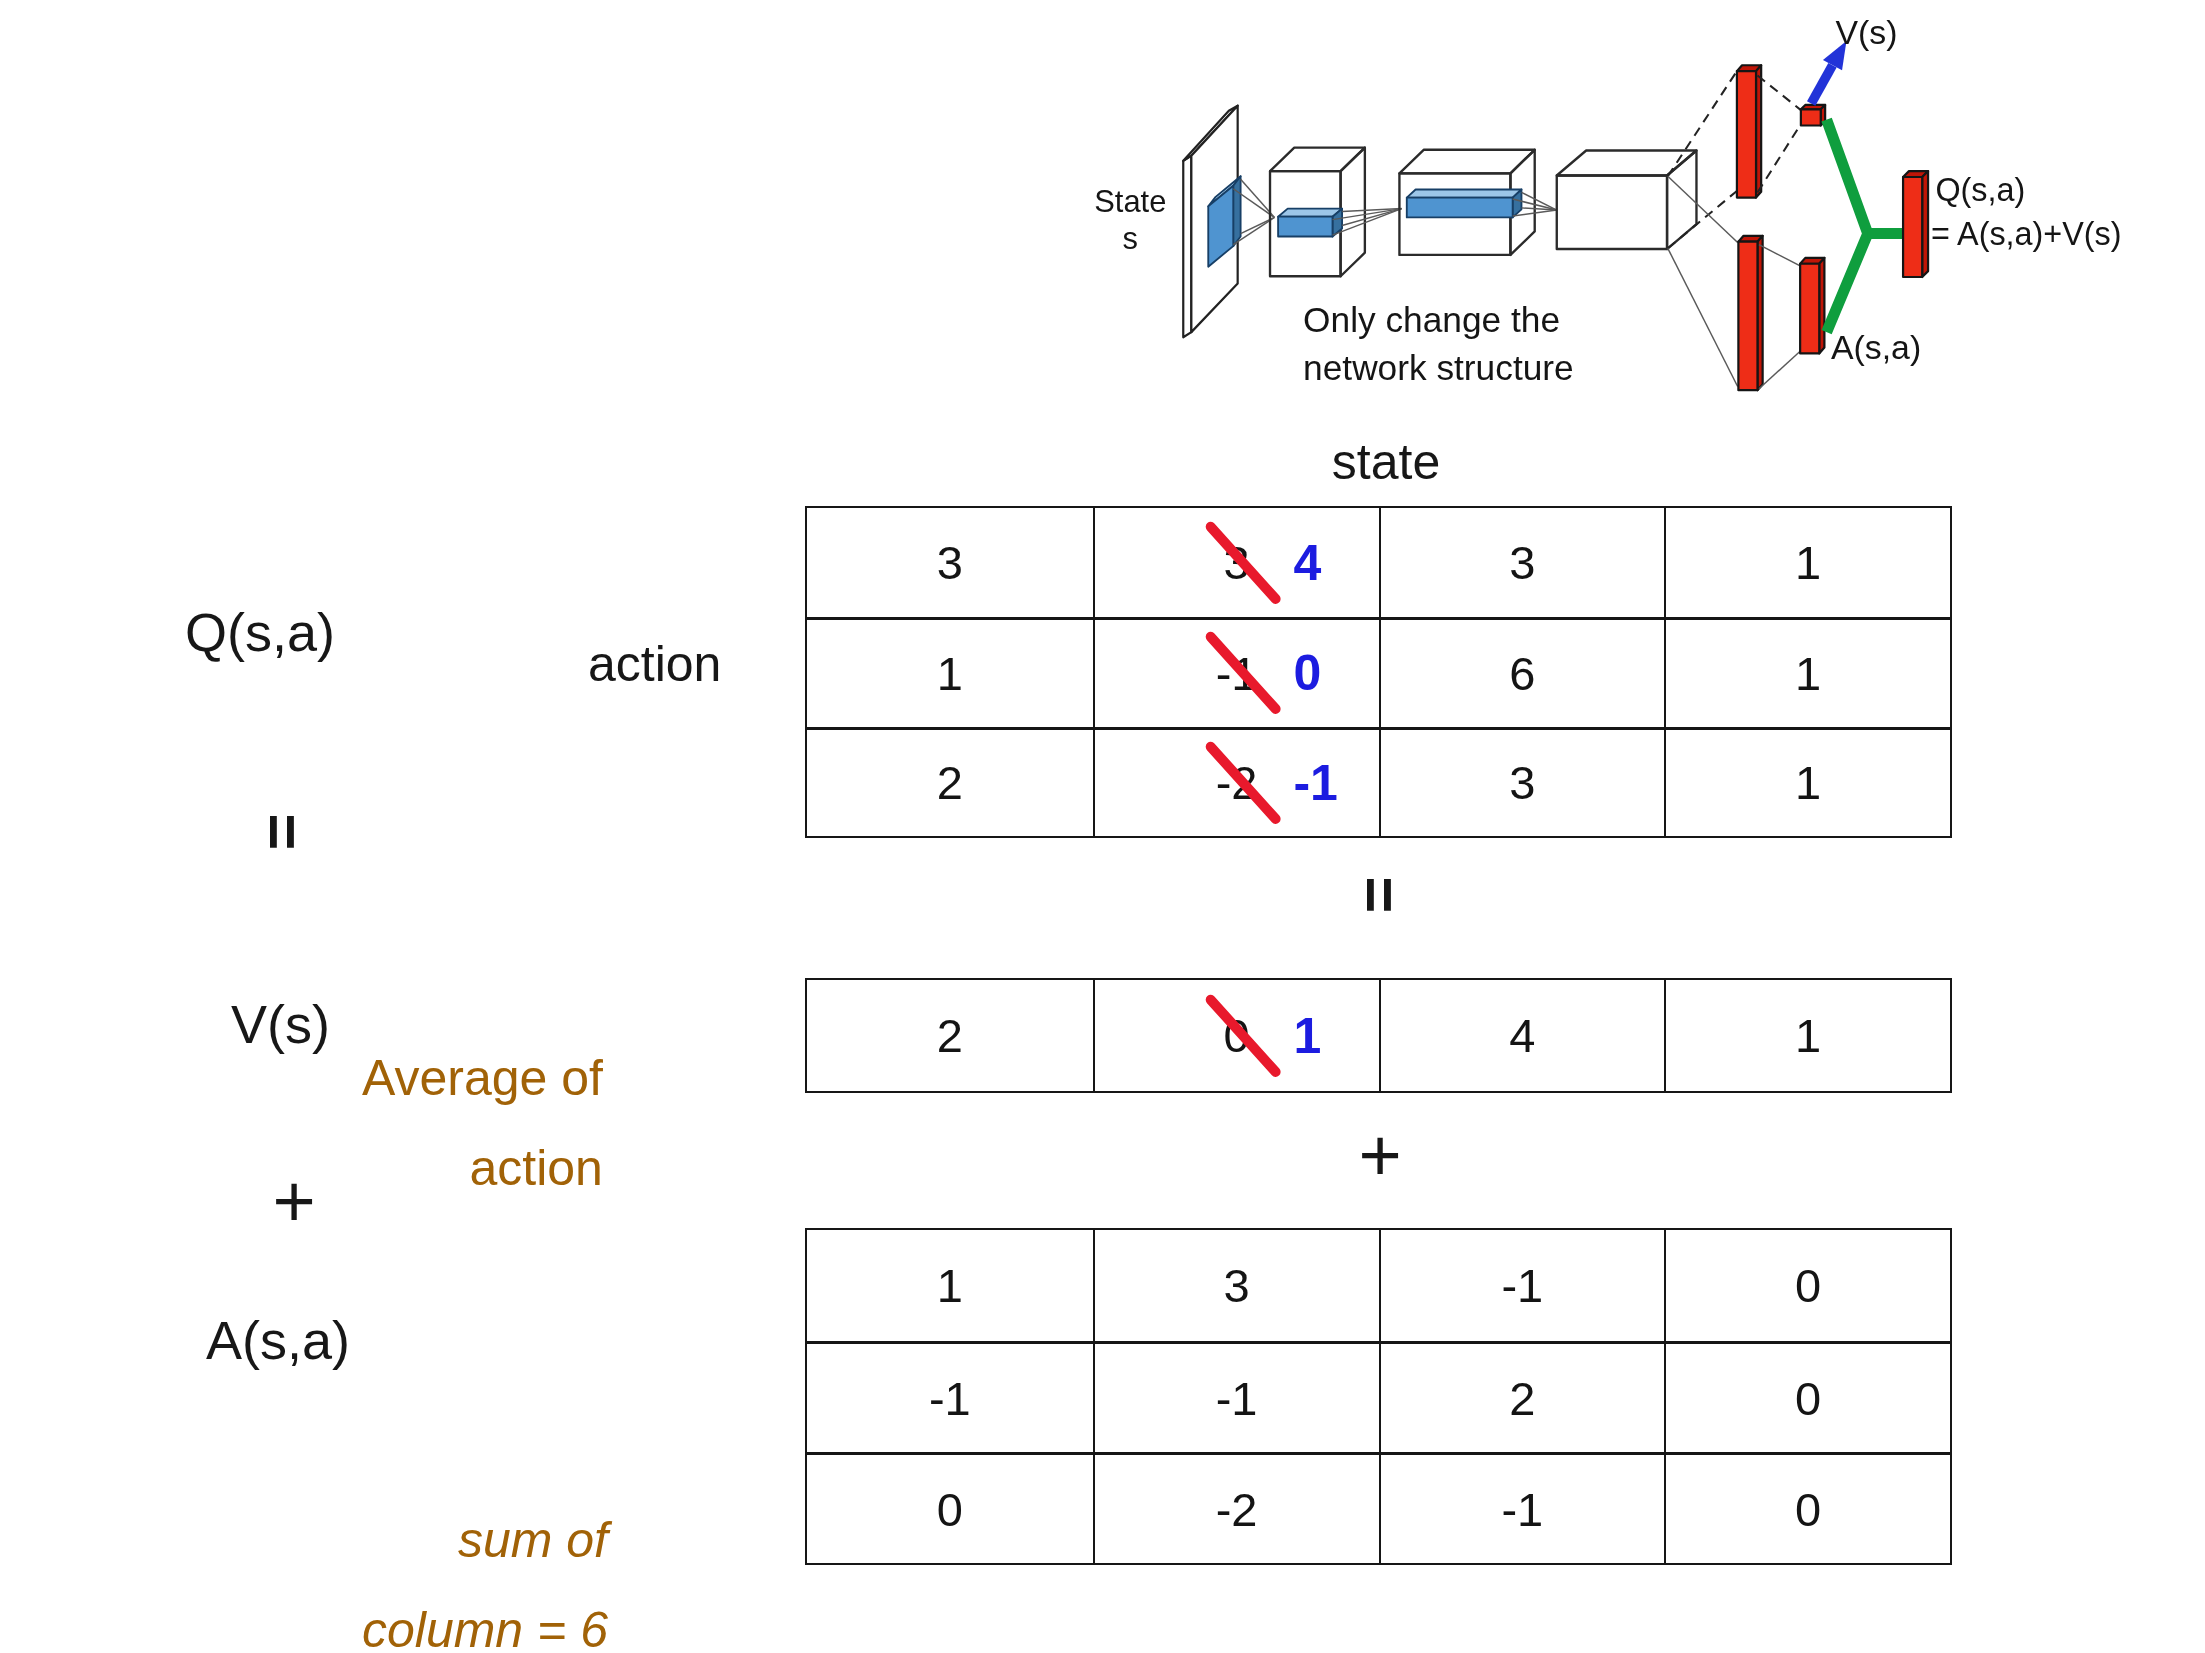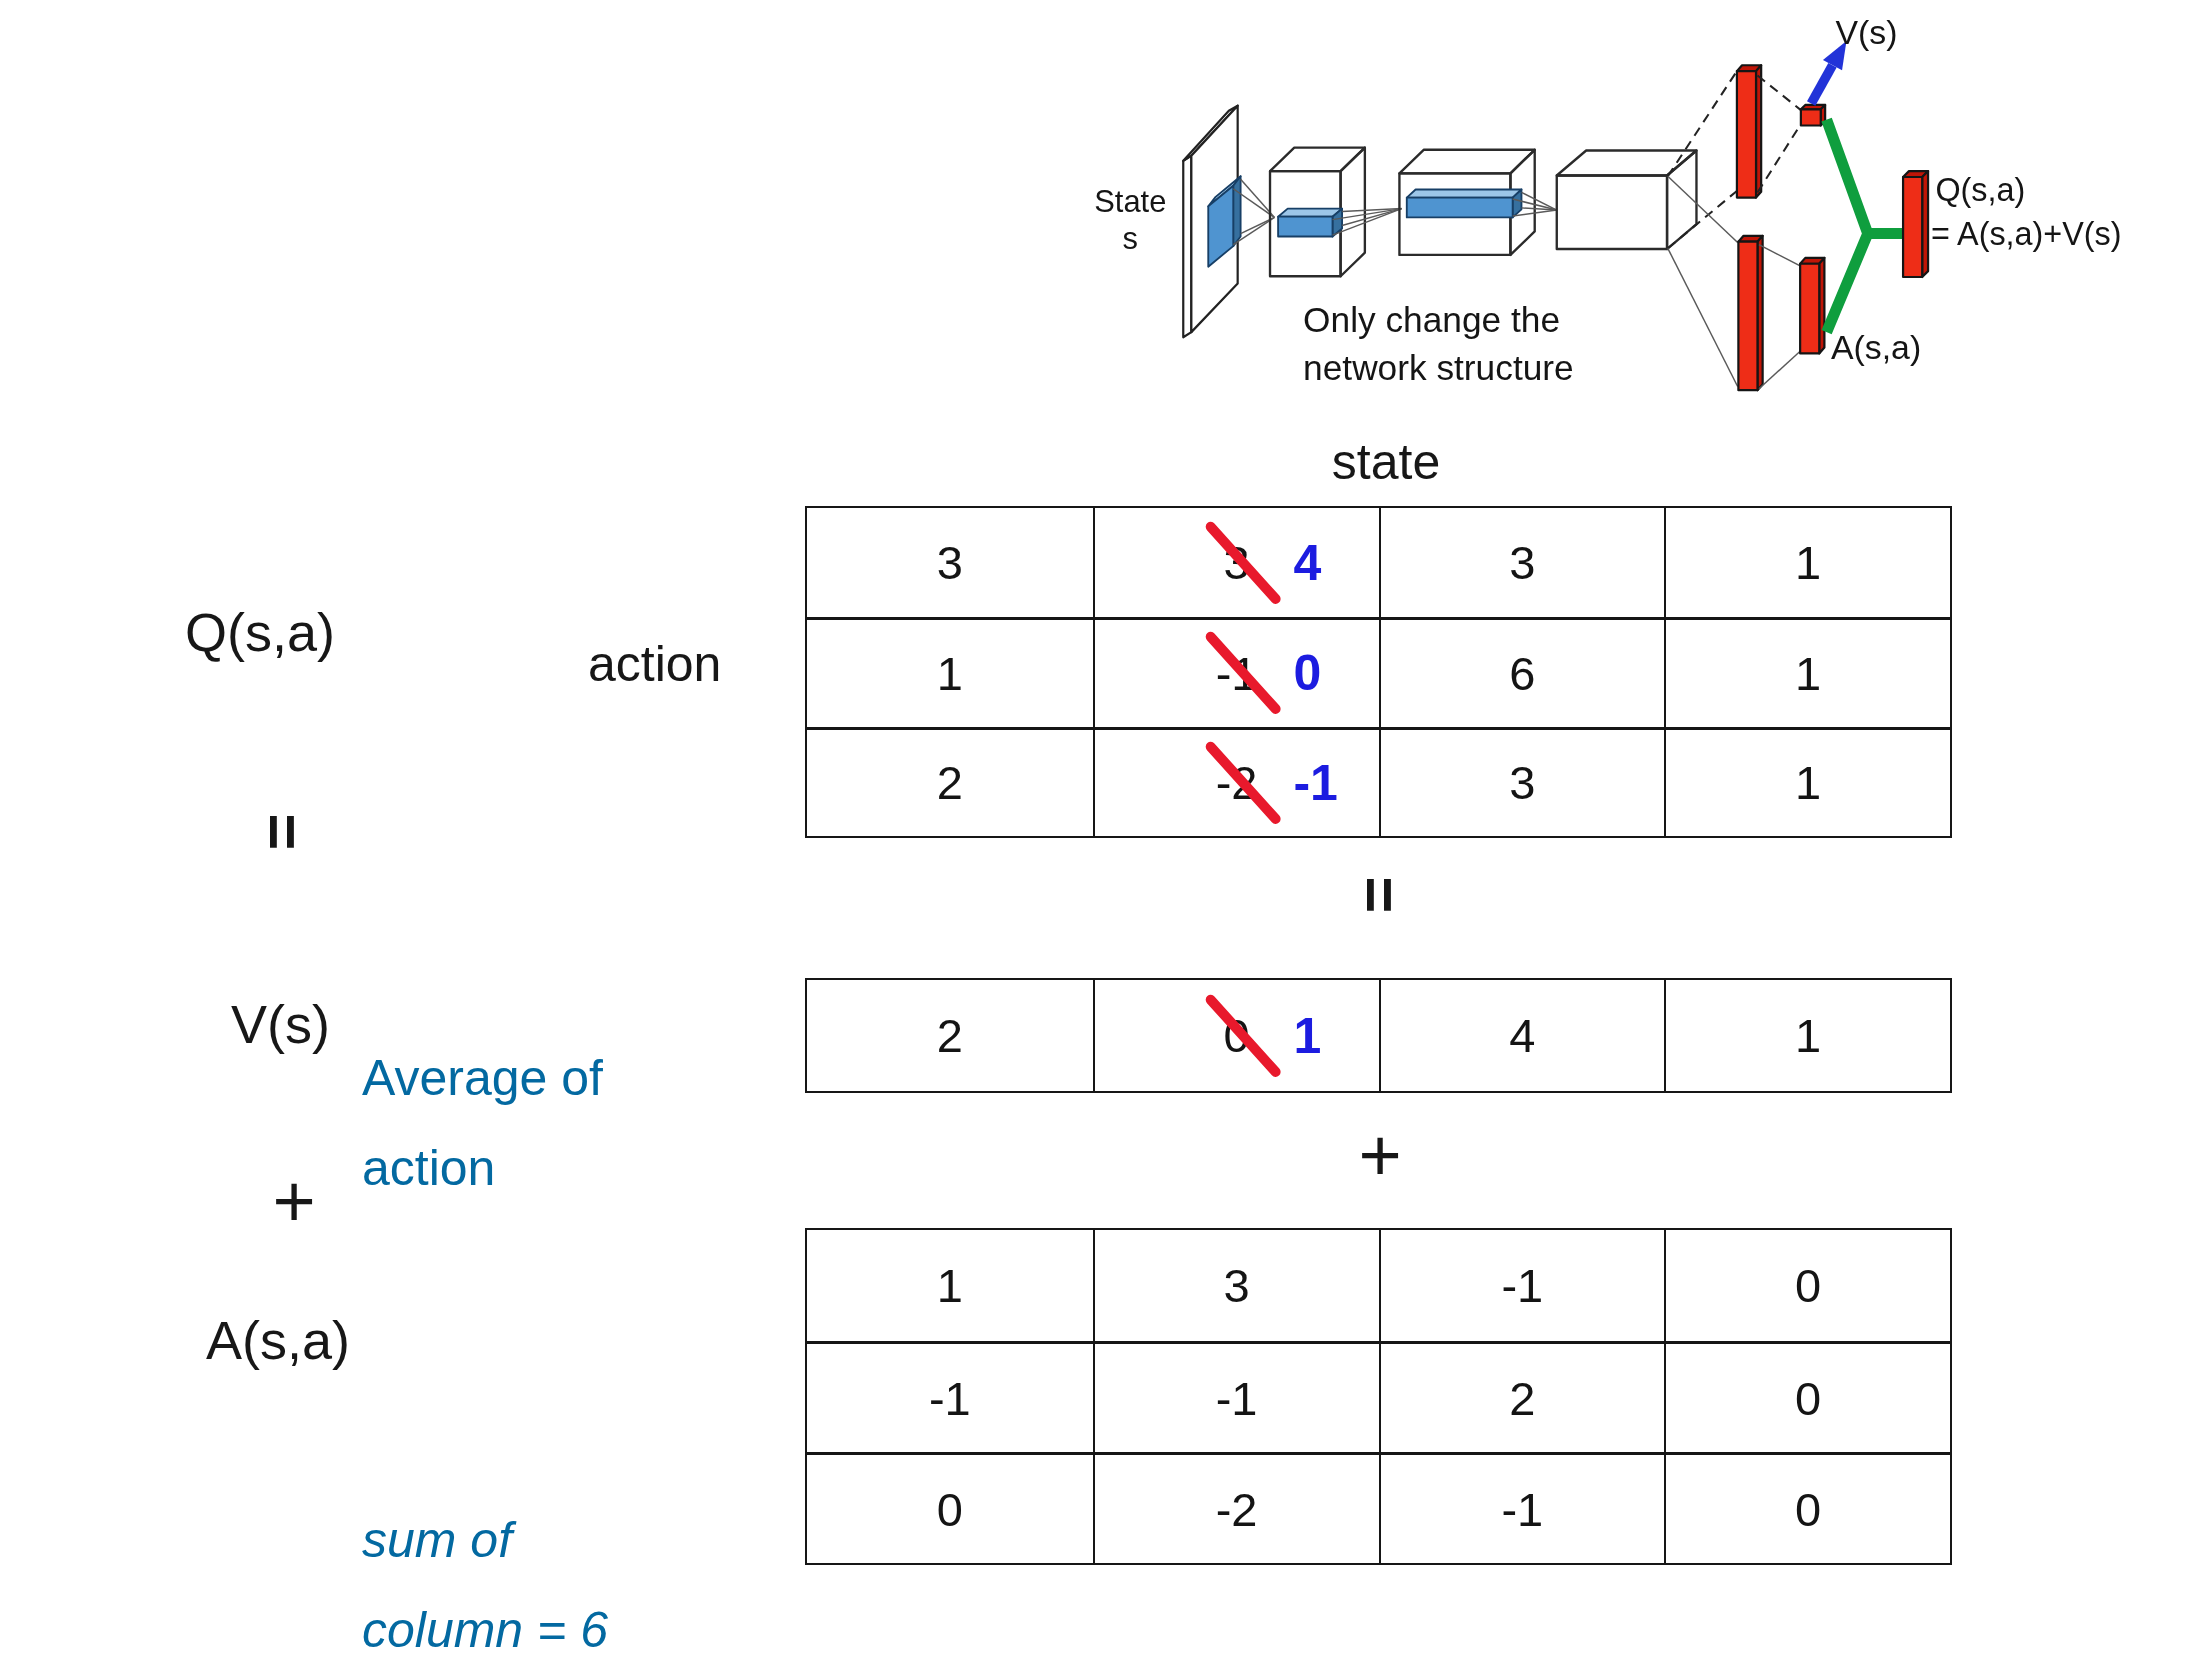--- a/index.html
+++ b/index.html
@@ -8,21 +8,21 @@
 
   .title{position:absolute;left:181px;top:178px;font-size:114px;line-height:1;color:#161616;white-space:nowrap;}
 
   .lbl{position:absolute;line-height:1;color:#171717;white-space:nowrap;}
   #q-label{left:185px;top:605px;font-size:54px;}
   #action-label{left:588px;top:639px;font-size:50px;}
   #vs-label{left:231px;top:997px;font-size:54px;}
   #a-label{left:206px;top:1313px;font-size:54px;}
   #state-label{left:1386px;top:437px;font-size:50px;transform:translateX(-50%);}
 
-  .note{position:absolute;left:362px;font-size:50px;line-height:1.8;color:#0369a1;white-space:pre-line;}
+  .note{position:absolute;left:362px;font-size:50px;line-height:1.8;color:#a16207;white-space:pre-line;text-align:right;}
   #avg-note{top:1033px;}
   #sum-note{top:1495px;font-style:italic;}
 
   .veq{position:absolute;font-size:63px;font-weight:700;color:#171717;transform:translate(-50%,-50%) rotate(90deg);line-height:1;}
   #eq1{left:282px;top:832px;}
   #eq2{left:1379px;top:895px;}
   .plus{position:absolute;font-size:74px;color:#171717;transform:translate(-50%,-50%);line-height:1;}
   #plus1{left:294px;top:1202px;}
   #plus2{left:1380px;top:1156px;}
 

